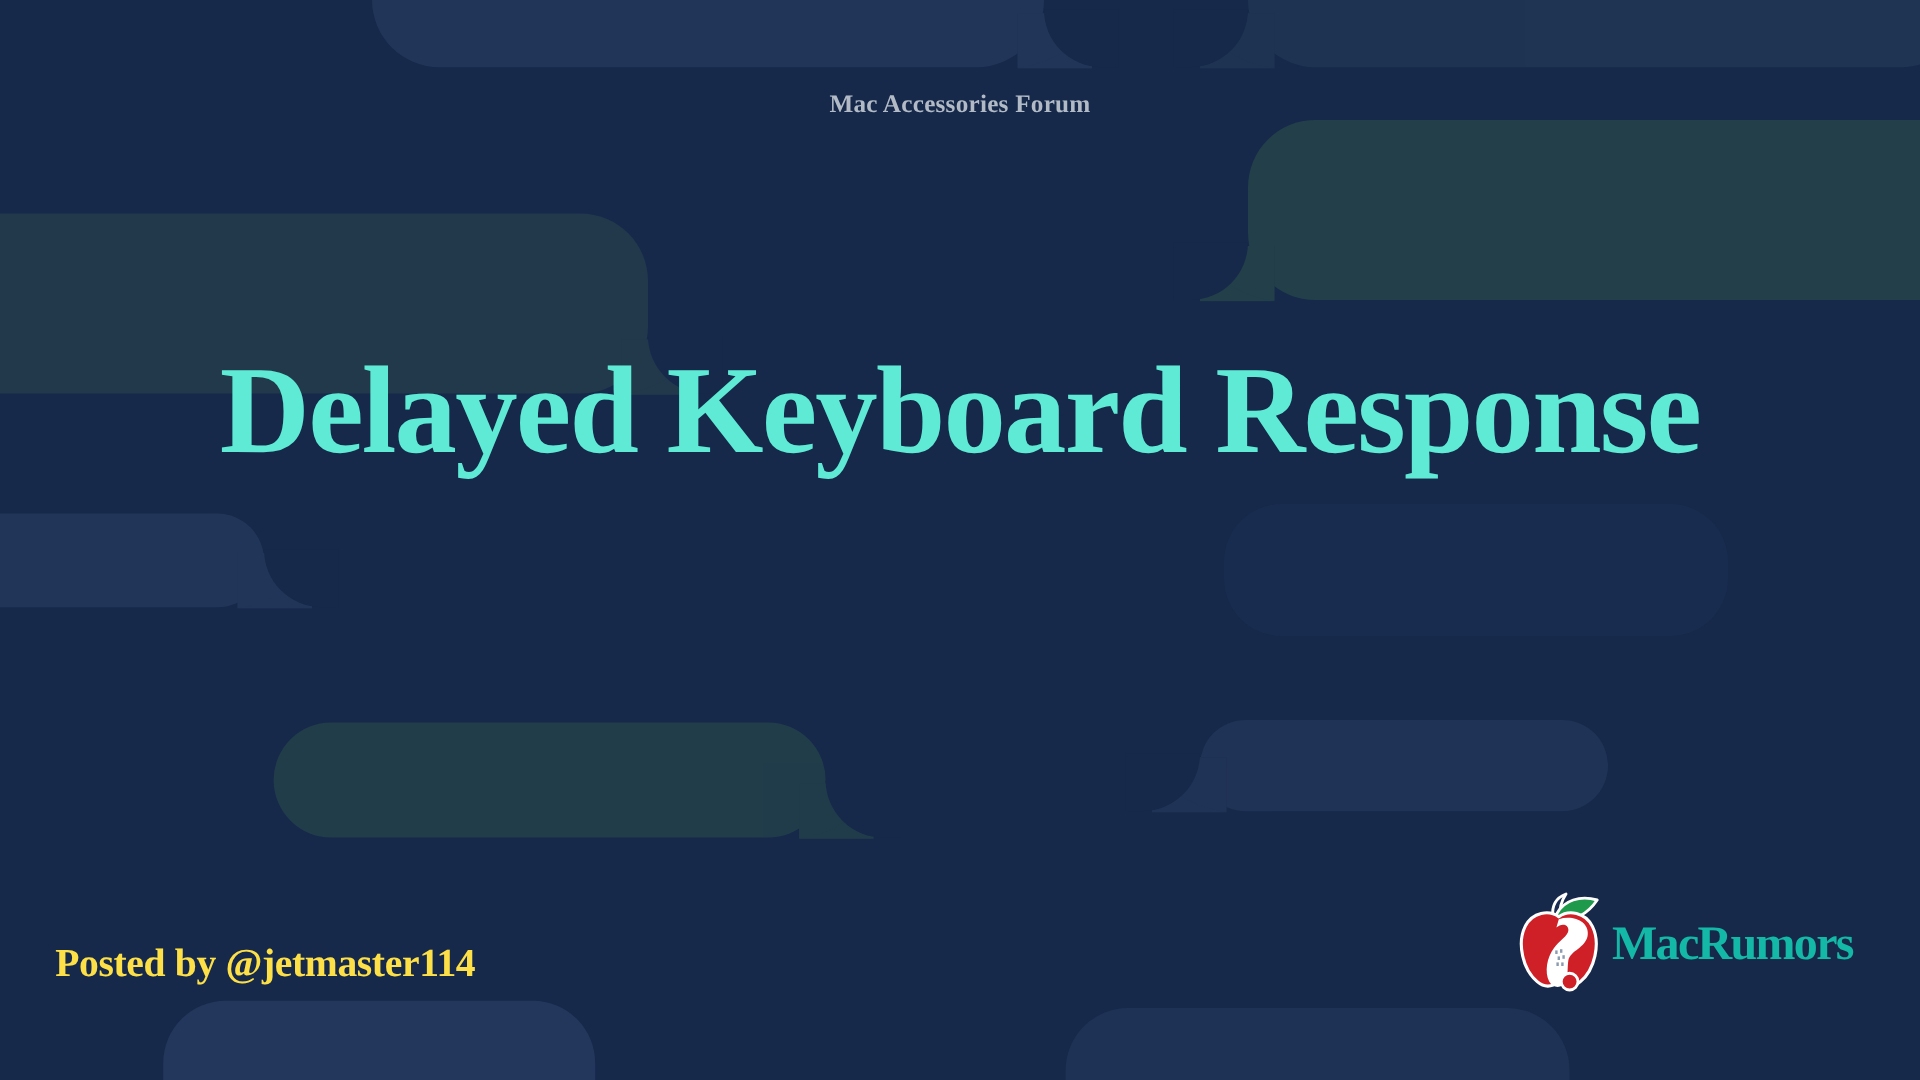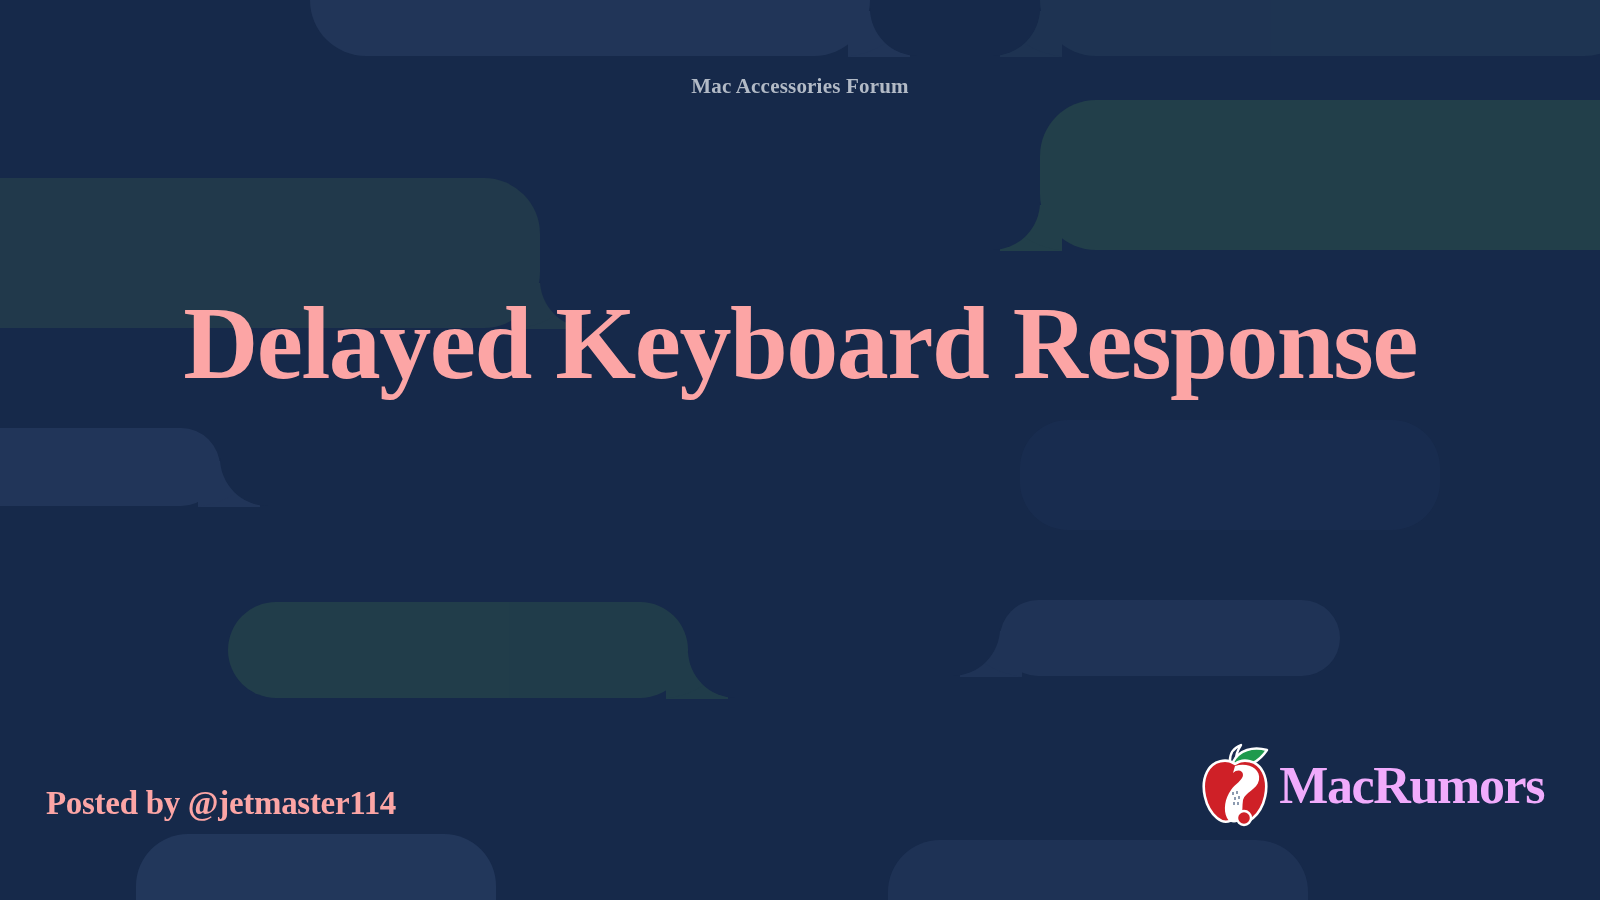--- a/index.html
+++ b/index.html
@@ -93,45 +93,45 @@
     right: 90px;
     top: 280px;
     text-align: center;
   }
   #thread-title {
     margin: 0;
     font-size: 104px;
     line-height: 1.22;
     font-weight: 700;
     letter-spacing: -1.5px;
-    color: #fca5a5;
+    color: #5eead4;
   }
   #posted-by {
     position: absolute;
     left: 46px;
     bottom: 78px;
     font-size: 33px;
     font-weight: 700;
     letter-spacing: -0.3px;
-    color: #fca5a5;
+    color: #fde047;
   }
   #brand {
     position: absolute;
     right: 56px;
     bottom: 72px;
     display: flex;
     align-items: center;
     gap: 6px;
   }
   #brand-logo { display: block; width: 74px; height: 86px; }
   #brand-name {
-    font-size: 52px;
+    font-size: 40px;
     font-weight: 700;
     letter-spacing: -1.4px;
-    color: #f0abfc;
+    color: #14b8a6;
   }
 </style>
 </head>
 <body>
 
 <div id="card">
 
   <div id="bubbles">
       <div class="bubble" style="left: 310px; top: -96px; width: 560px; height: 152px; background: rgb(34, 54, 89); opacity: 0.95; border-radius: 56px;">
         <div class="tail right" style="background: rgb(34, 54, 89);"></div>

